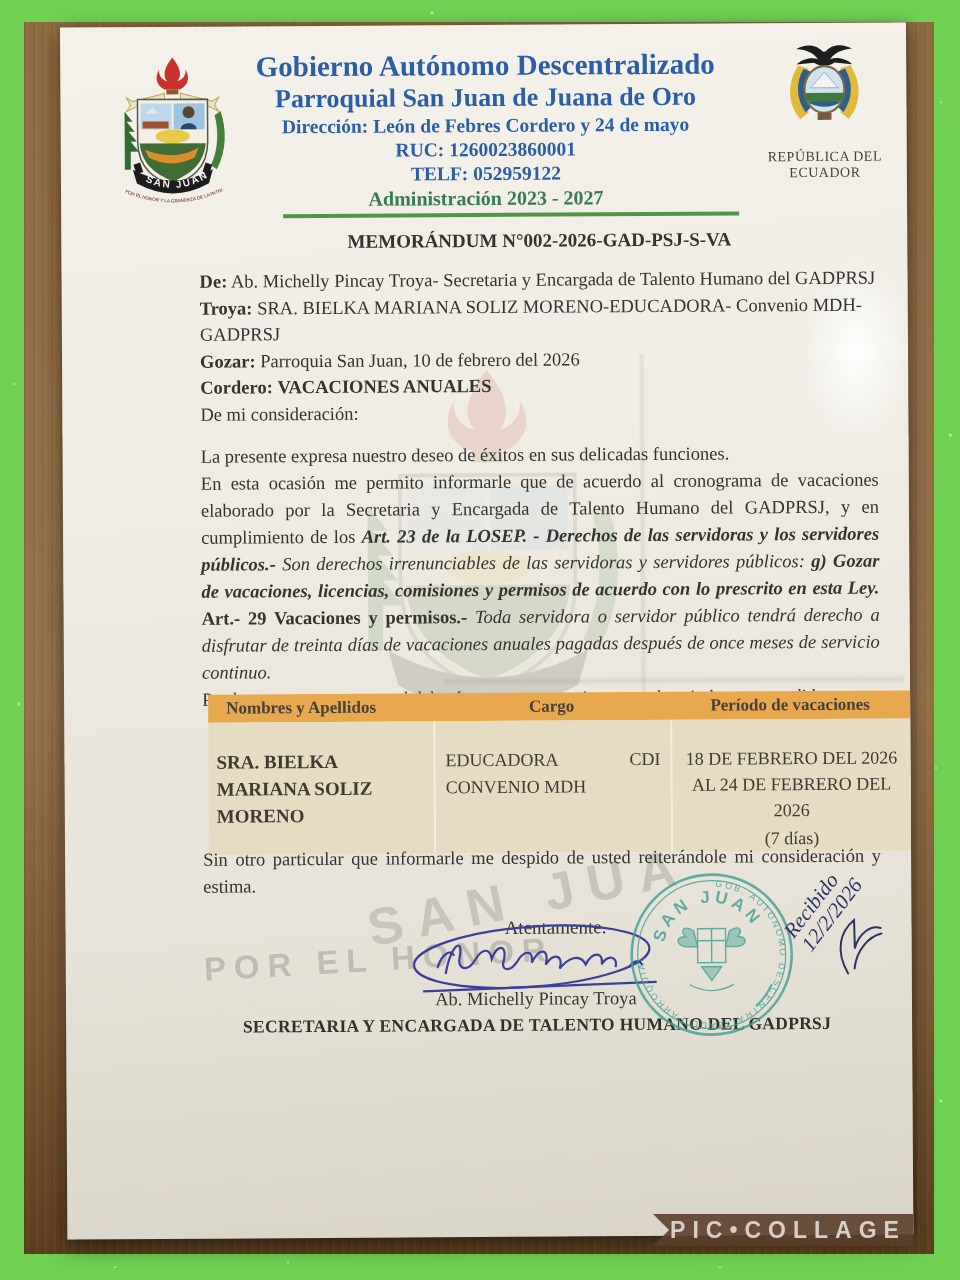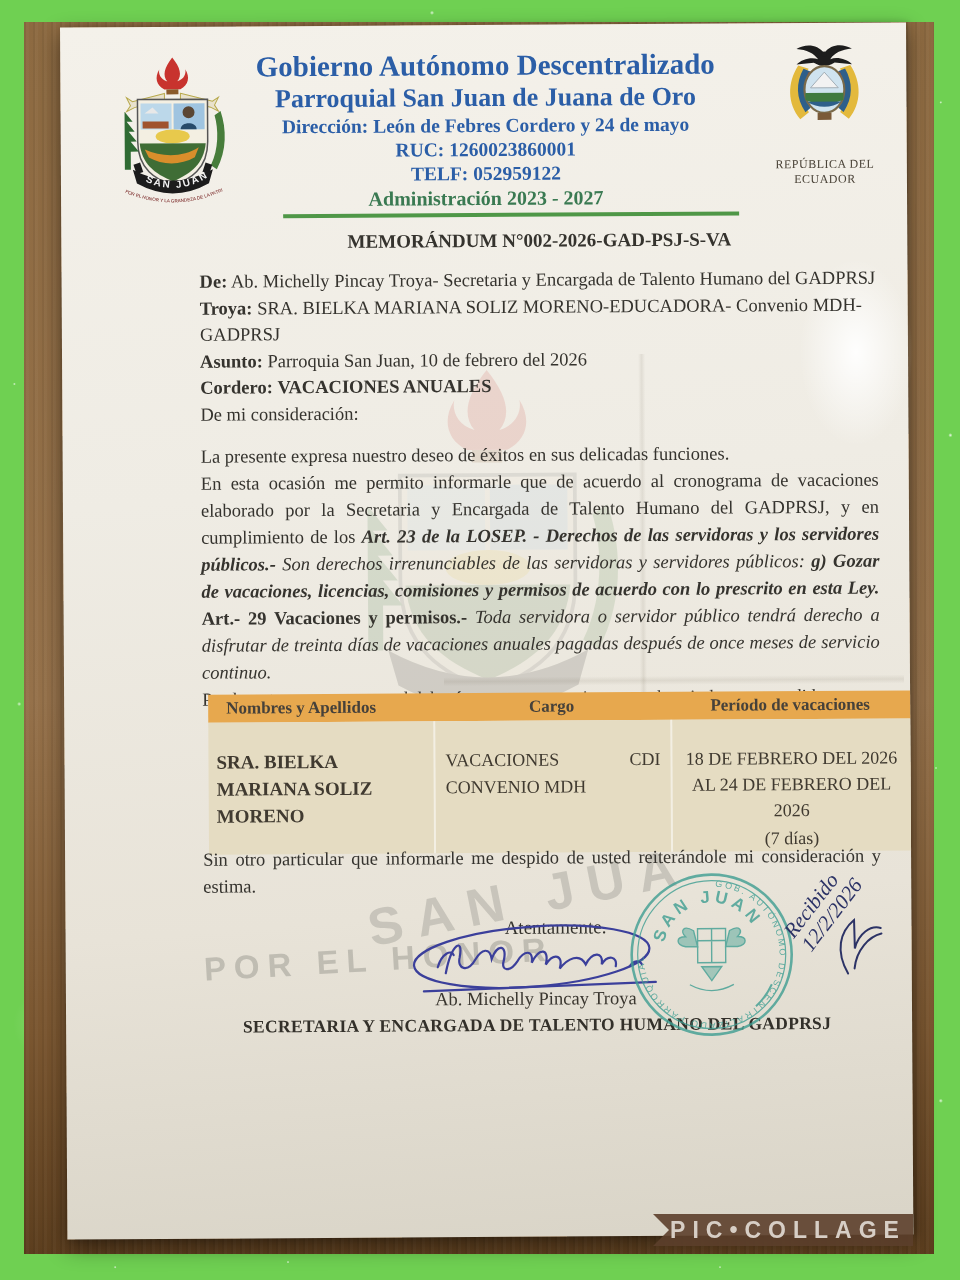--- a/index.html
+++ b/index.html
@@ -41,21 +41,21 @@
   .blob{position:absolute;left:735px;top:232px;width:118px;height:195px;
     background:radial-gradient(ellipse at center, rgba(255,255,255,.95) 0%, rgba(255,255,255,0) 68%);}
   
   .seal-left{position:absolute;left:52px;top:22px;width:120px;height:165px;}
   .head-center{position:absolute;left:165px;top:24px;width:520px;text-align:center;color:var(--blue,#2b5ea7);}
   .org1{font-size:29px;font-weight:bold;line-height:33px;}
   .org2{font-size:26px;font-weight:bold;line-height:31px;}
   .hline{font-size:19.5px;font-weight:bold;line-height:23px;margin-top:1px;}
   .admin{font-size:20px;font-weight:bold;line-height:24px;color:var(--admin_green,#3a7a52);margin-top:1px;}
   .seal-right{position:absolute;left:700px;top:14px;width:128px;text-align:center;}
-  .seal-right .cap{font-size:12px;letter-spacing:.5px;color:#4a4338;margin-top:16px;}
+  .seal-right .cap{font-size:14px;letter-spacing:.5px;color:#4a4338;margin-top:8px;}
   .rule{position:absolute;left:222px;top:188px;width:456px;height:4px;background:var(--rule_green,#4f9747);}
   
   .memo-title{position:absolute;left:140px;top:205px;width:676px;text-align:center;
     font-size:19px;font-weight:bold;color:var(--text_dark,#35332e);}
   .meta{position:absolute;left:138px;top:242px;width:678px;font-size:18.5px;line-height:26.5px;color:var(--text_dark,#35332e);}
   .meta b{font-weight:bold;}
   .bodytext{position:absolute;left:138px;top:417px;width:678px;font-size:18.5px;line-height:27px;
     text-align:justify;color:var(--text_dark,#35332e);}
   .bodytext p{margin:0;}
   .it{font-style:italic;} .bd{font-weight:bold;} .bdit{font-weight:bold;font-style:italic;}
@@ -187,42 +187,42 @@
       <div class="cap">REPÚBLICA DEL ECUADOR</div>
     </div>
 
     <div class="rule"></div>
 
     <div class="memo-title">MEMORÁNDUM N°002-2026-GAD-PSJ-S-VA</div>
 
     <div class="meta">
       <div><b>De:</b> <span>Ab. Michelly Pincay Troya- Secretaria y Encargada de Talento Humano del GADPRSJ</span></div>
       <div><b>Troya:</b> <span>SRA. BIELKA MARIANA SOLIZ MORENO-EDUCADORA- Convenio MDH-GADPRSJ</span></div>
-      <div><b>Asunto:</b> <span>Parroquia San Juan, 10 de febrero del 2026</span></div>
+      <div><b>Gozar:</b> <span>Parroquia San Juan, 10 de febrero del 2026</span></div>
       <div><b>Cordero:</b> <b>VACACIONES ANUALES</b></div>
       <div>De mi consideración:</div>
     </div>
 
     <div class="bodytext">
       <p>La presente expresa nuestro deseo de éxitos en sus delicadas funciones.</p>
       <p><span>En esta ocasión me permito informarle que de acuerdo al cronograma de vacaciones elaborado por la Secretaria y Encargada de Talento Humano del GADPRSJ, y  en cumplimiento de los </span><span class="bdit">Art. 23 de la LOSEP. - Derechos de las servidoras y los servidores públicos.- </span><span class="it">Son derechos irrenunciables de las servidoras y servidores públicos: </span><span class="bdit">g) Gozar de vacaciones, licencias, comisiones y permisos de acuerdo con lo prescrito en esta Ley. </span><span class="bd">Art.- 29 Vacaciones y permisos.- </span><span class="it">Toda servidora o servidor público tendrá derecho a disfrutar de treinta días de vacaciones anuales pagadas después de once meses de servicio continuo.</span></p>
       <p>Por lo antes expuesto, usted deberá gozar sus vacaciones en el periodo comprendido:</p>
     </div>
 
     <div class="vac-table">
       <div class="thead">
         <div class="c1">Nombres y Apellidos</div>
         <div class="c2">Cargo</div>
         <div class="c3">Período de vacaciones</div>
       </div>
       <div class="trow">
         <div class="c1">SRA. BIELKA MARIANA SOLIZ MORENO</div>
         <div class="c2">
           <div class="cargo-l1">
-            <span>VACACIONES</span>
+            <span>EDUCADORA</span>
             <span>CDI</span>
           </div>
           <div>CONVENIO MDH</div>
         </div>
         <div class="c3">
           <div>18 DE FEBRERO DEL 2026 AL 24 DE FEBRERO DEL 2026</div>
           <div class="pnote">(7 días)</div>
         </div>
       </div>
     </div>

